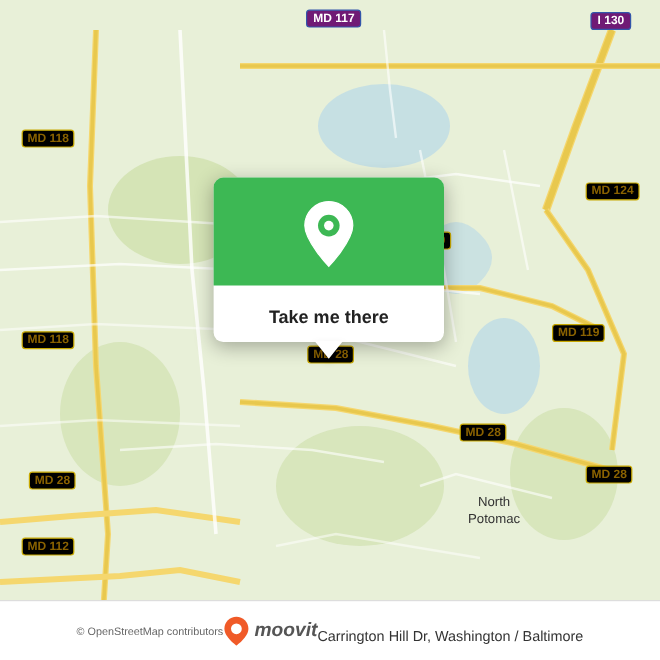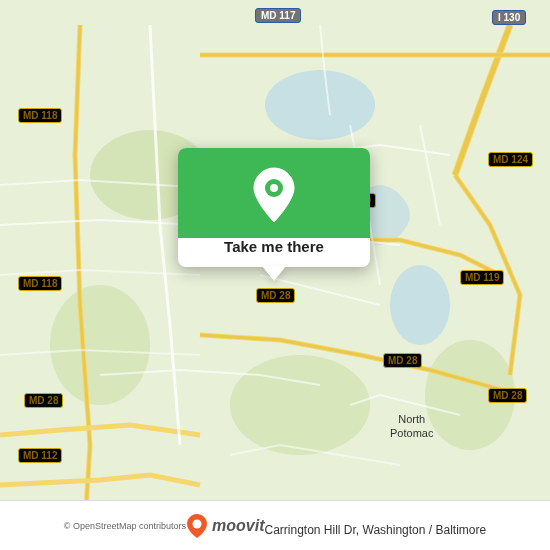--- a/index.html
+++ b/index.html
@@ -47,21 +47,21 @@
       width: 100%;
       background: #3db854;
       border-radius: 8px 8px 0 0;
       display: flex;
       align-items: center;
       justify-content: center;
       padding: 18px 0 14px 0;
     }
 
     .popup-label {
-      padding: 0 0 12px 0;
+      padding: 18px 0 12px 0;
       font-size: 15px;
       font-weight: 600;
       color: #222;
       text-align: center;
       width: 100%;
     }
 
     
     .popup-tail {
       position: absolute;
@@ -135,21 +135,21 @@
       border-radius: 3px;
       padding: 1px 4px;
       white-space: nowrap;
     }
 
     .highway-label {
       position: absolute;
       font-size: 10px;
       font-weight: bold;
       color: #fff;
-      background: #737373;
+      background: #701a75;
       border: 1px solid #3355aa;
       border-radius: 3px;
       padding: 1px 5px;
       white-space: nowrap;
     }
 
     .place-label {
       position: absolute;
       font-size: 11px;
       color: #333;

